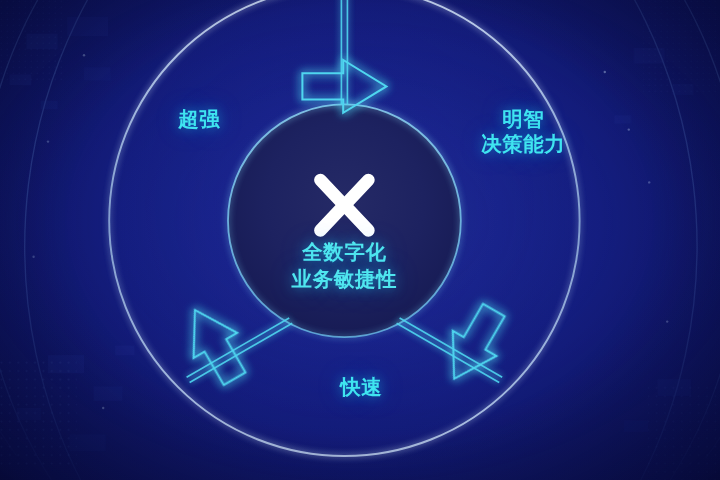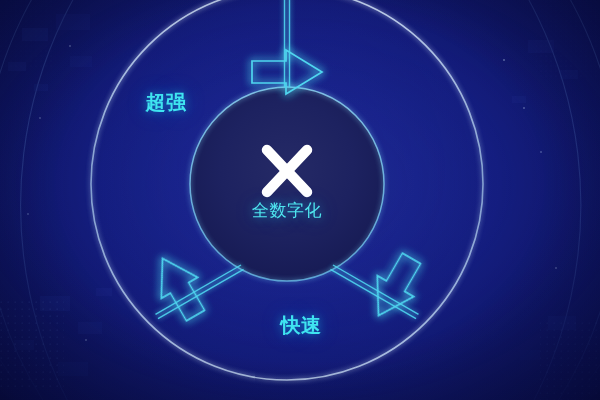--- a/index.html
+++ b/index.html
@@ -42,41 +42,41 @@
     top: 0;
     width: 600px;
     height: 400px;
   }
 
   
   .label {
     position: absolute;
     text-align: center;
     line-height: 1.22;
-    font-size: 20px;
+    font-size: 17px;
     font-weight: 700;
     letter-spacing: .5px;
     white-space: nowrap;
     text-shadow: 0 0 10px rgba(30,220,255,.45), 0 0 22px rgba(20,150,255,.3);
   }
   .label .ln { display: block; }
 
   #label-sense   { left: 104px; top: 90px;  width: 124px; color: #3fe4f0; }
   #label-decide  { left: 374px; top: 90px;  width: 124px; color: #3fe4f0; }
   #label-execute { left: 239px; top: 313px; width: 124px; color: #3fe4f0; text-align: center; }
 
   #center-text {
     position: absolute;
     left: 199px;
     top: 200px;
     width: 176px;
     text-align: center;
     color: #4fe6ef;
     font-size: 17px;
-    font-weight: 400;
+    font-weight: 700;
     line-height: 1.3;
     letter-spacing: .6px;
     white-space: nowrap;
     text-shadow: 0 0 10px rgba(40,225,255,.5), 0 0 24px rgba(20,150,255,.32);
   }
   #center-text .ln { display: block; }
 </style>
 </head>
 <body>
 
@@ -246,22 +246,27 @@
       </g>
     </g>
   </svg>
 
   <div class="bg-vignette"></div>
 
   <div class="label" id="label-sense">
     <span class="ln">超强</span>
   </div>
 
+  <div class="label" id="label-decide">
+    <span class="ln">明智</span>
+    <span class="ln">决策能力</span>
+  </div>
 
   <div class="label" id="label-execute">
     <span class="ln">快速</span>
   </div>
 
   <div id="center-text">
     <span class="ln">全数字化</span>
+    <span class="ln">业务敏捷性</span>
   </div>
 
 </div>
 
 </body></html>

